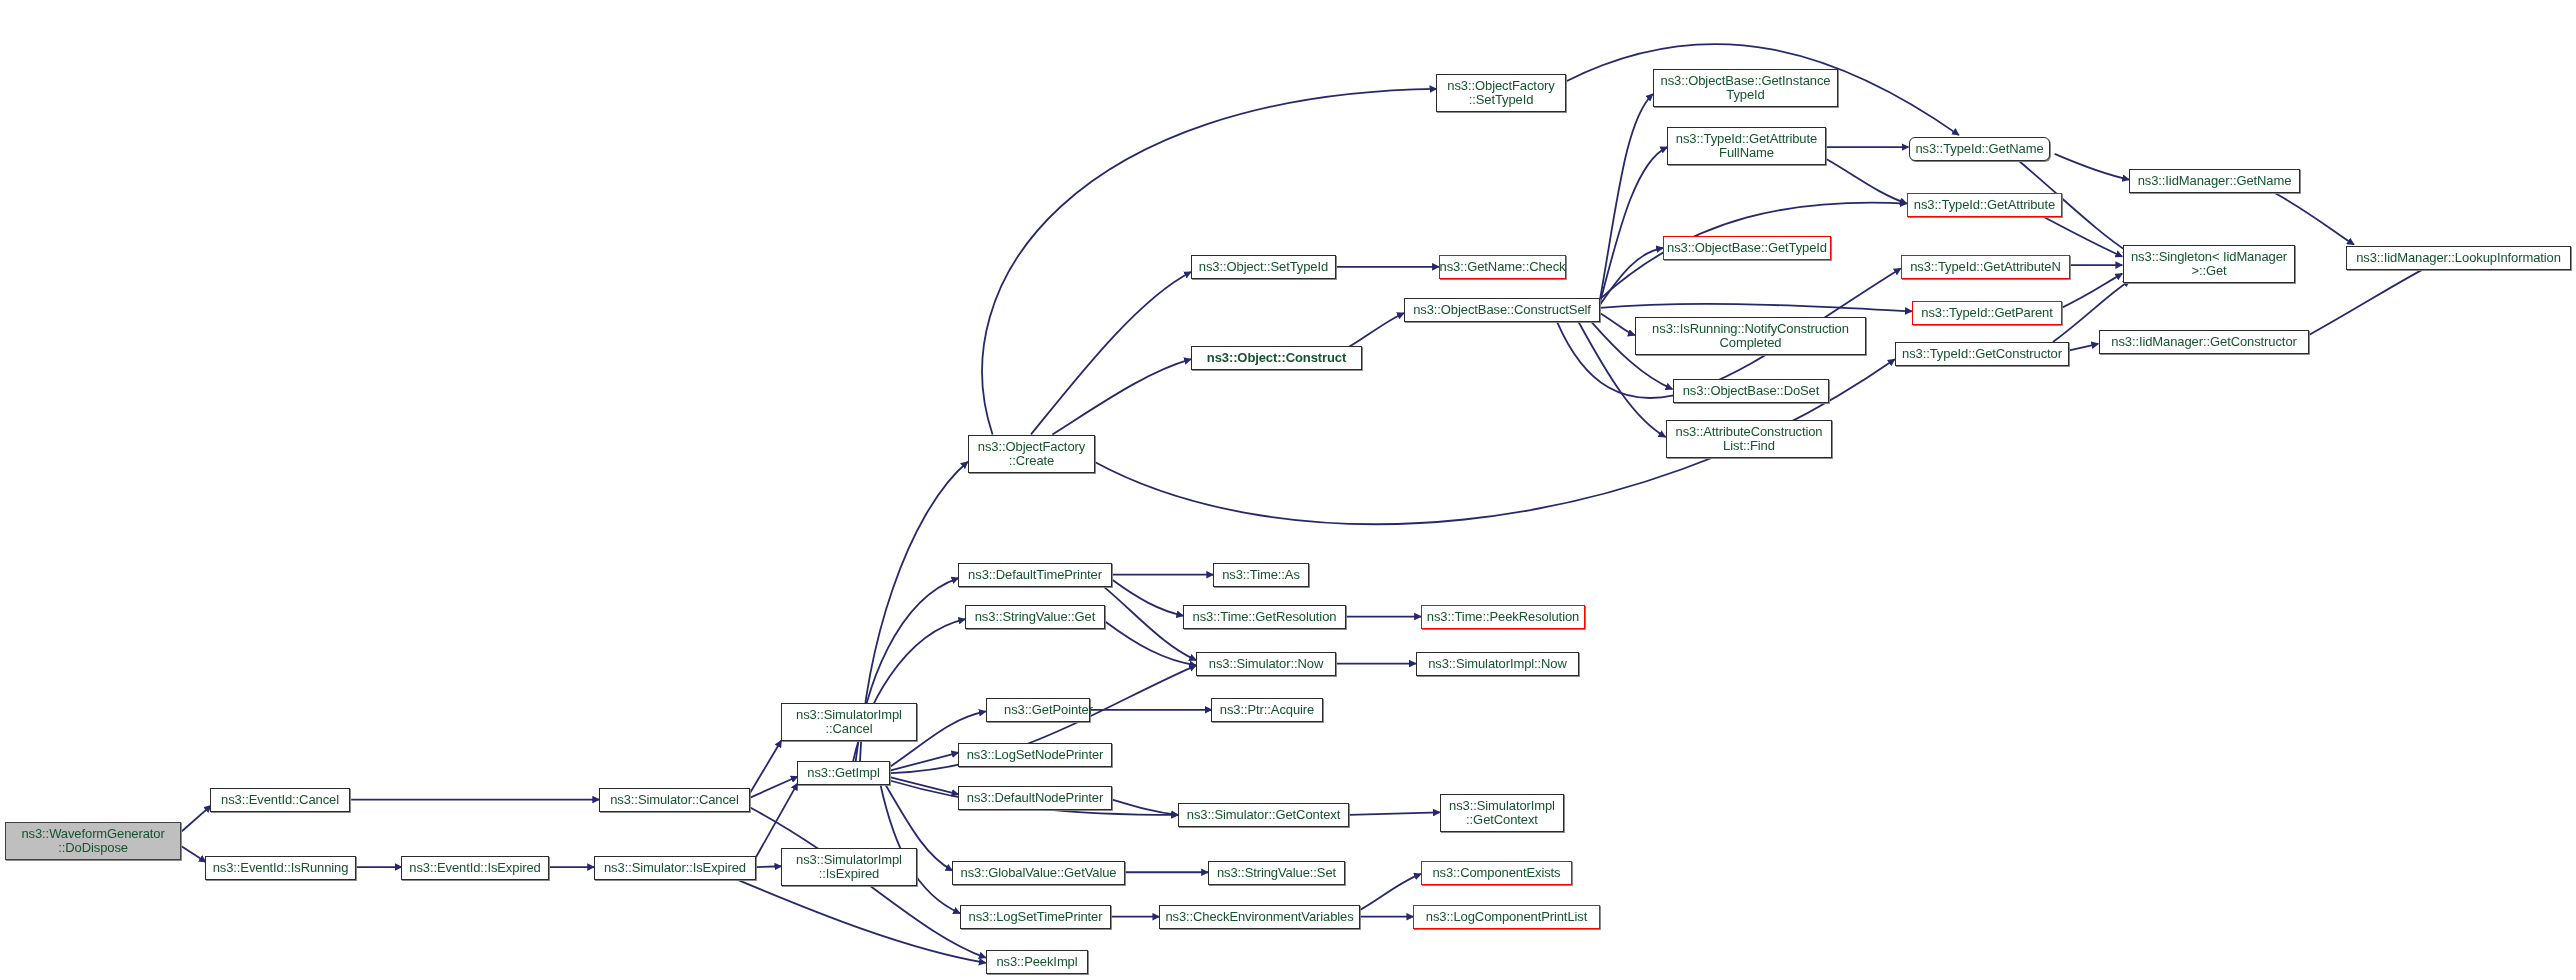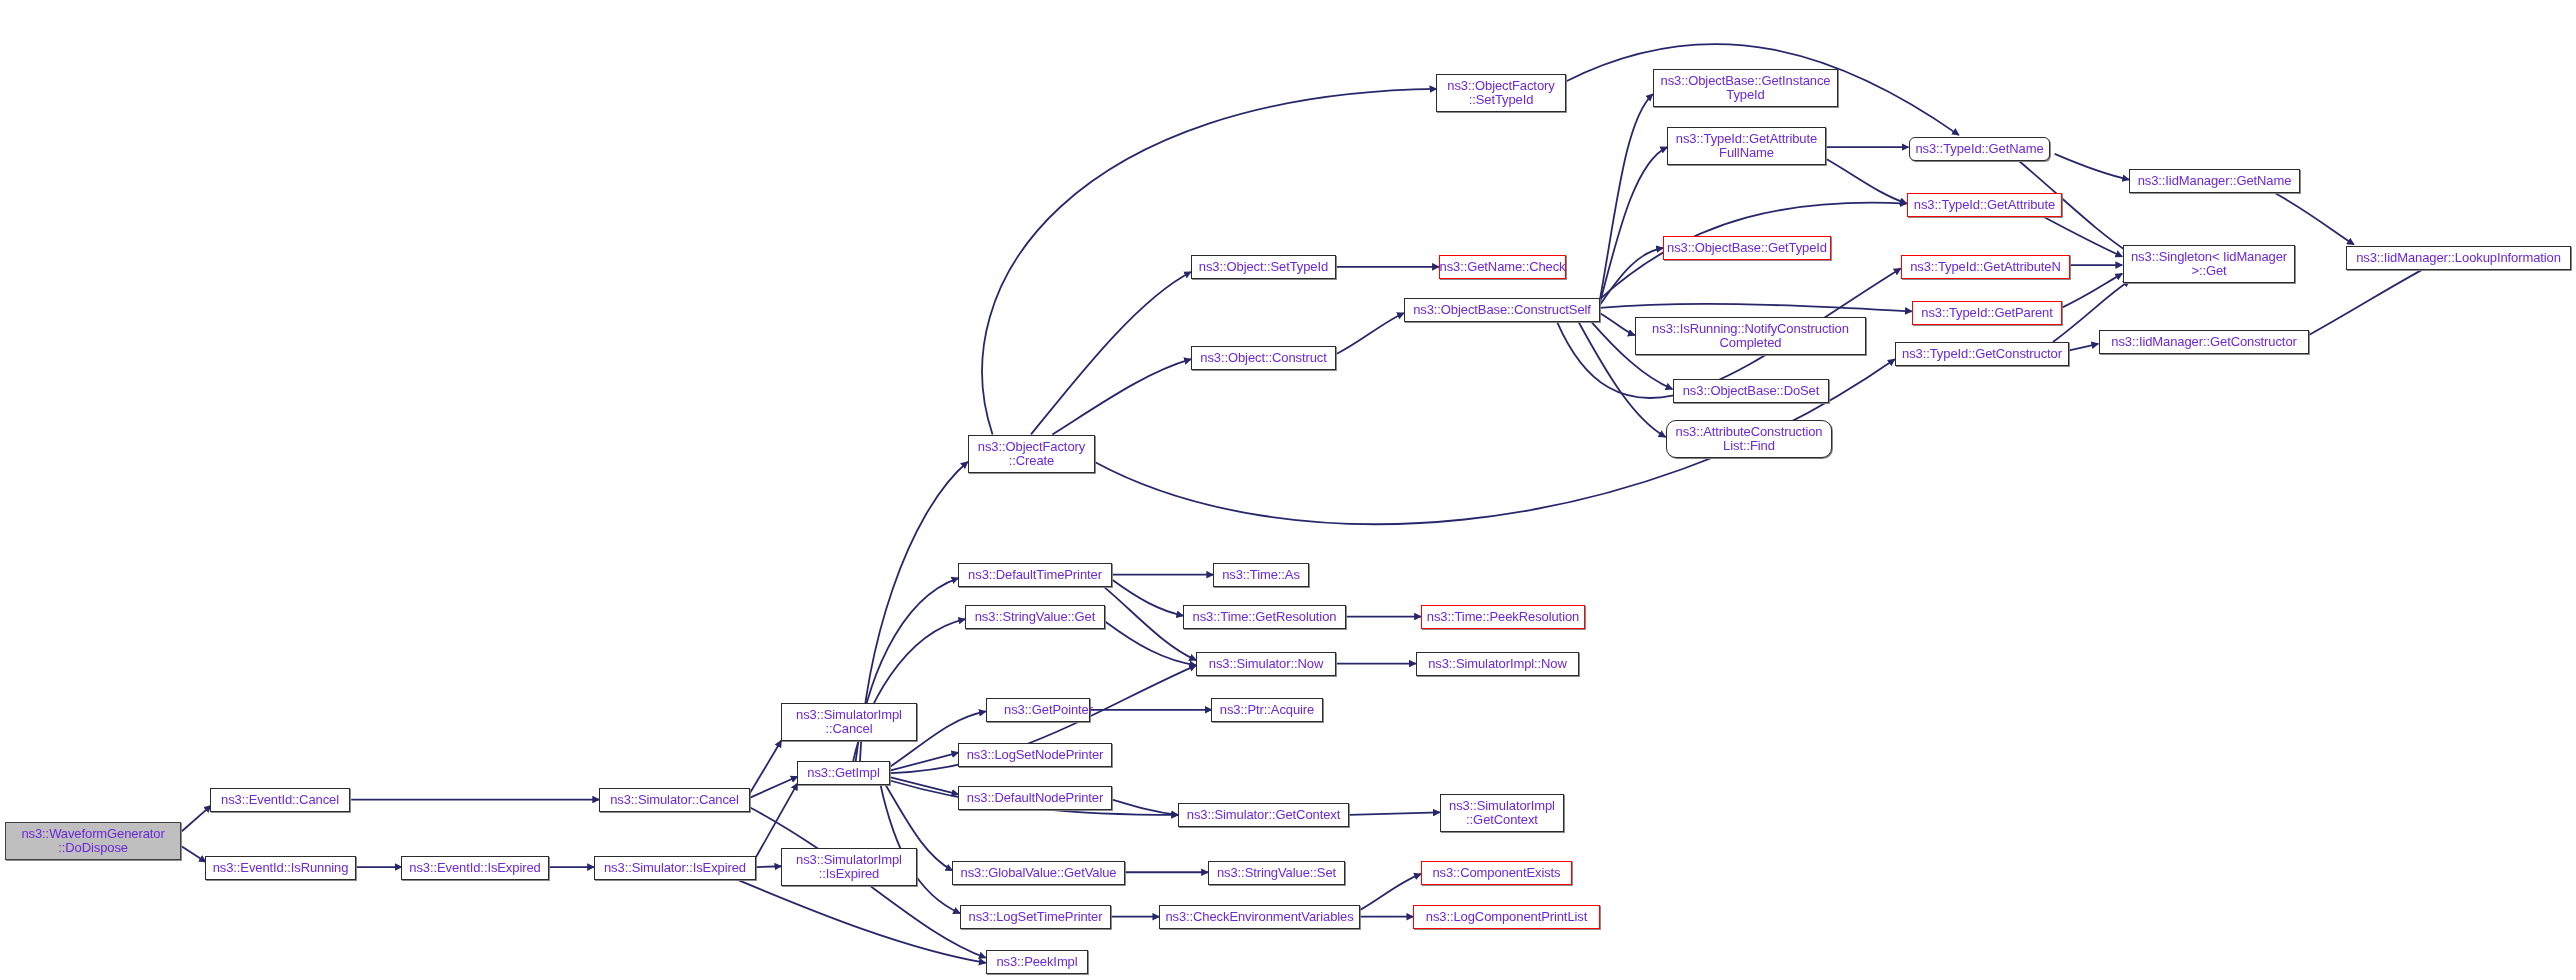--- a/index.html
+++ b/index.html
@@ -10,21 +10,21 @@
     background:#ffffff;
     font-family:"Liberation Sans","DejaVu Sans",sans-serif;
     overflow:hidden;
   }
   #edges{position:absolute;left:0;top:0;width:2576px;height:980px;pointer-events:none;}
   .node{
     position:absolute;
     box-sizing:border-box;
     border:0.9px solid #2b2b2b;
     background:#ffffff;
-    color:#6d28d9;
+    color:#14532d;
     font-size:13px;
     line-height:14.5px;
     display:flex;
     align-items:center;
     justify-content:center;
     text-align:center;
     white-space:pre-line;
     letter-spacing:-0.1px;
     box-shadow:0.9px 0.9px 0 0 #808080;
   }
@@ -192,34 +192,34 @@
       <div class="node" style="left: 1178px; top: 803px; width: 171px; height: 24px;">ns3::Simulator::GetContext</div>
       <div class="node" style="left: 1208px; top: 861px; width: 137px; height: 24px;">ns3::StringValue::Set</div>
       <div class="node" style="left: 1159px; top: 905px; width: 201px; height: 24px;">ns3::CheckEnvironmentVariables</div>
       <div class="node red" style="left: 1421px; top: 605px; width: 164px; height: 24px;">ns3::Time::PeekResolution</div>
       <div class="node" style="left: 1416px; top: 652px; width: 163px; height: 24px;">ns3::SimulatorImpl::Now</div>
       <div class="node" style="left: 1440px; top: 794px; width: 124px; height: 38px;">ns3::SimulatorImpl
 ::GetContext</div>
       <div class="node red" style="left: 1421px; top: 861px; width: 151px; height: 24px;">ns3::ComponentExists</div>
       <div class="node red" style="left: 1413px; top: 905px; width: 187px; height: 24px;">ns3::LogComponentPrintList</div>
       <div class="node" style="left: 1191px; top: 255px; width: 145px; height: 24px;">ns3::Object::SetTypeId</div>
-      <div class="node" style="left: 1191px; top: 346px; width: 145px; height: 24px;">ns3::Object::Construct</div>
+      <div class="node" style="left: 1191px; top: 346px; width: 171px; height: 24px; font-weight: bold;">ns3::Object::Construct</div>
       <div class="node" style="left: 1436px; top: 74px; width: 130px; height: 38px;">ns3::ObjectFactory
 ::SetTypeId</div>
       <div class="node red" style="left: 1439px; top: 255px; width: 127px; height: 24px;">ns3::GetName::Check</div>
       <div class="node" style="left: 1404px; top: 298px; width: 196px; height: 24px;">ns3::ObjectBase::ConstructSelf</div>
       <div class="node" style="left: 1653px; top: 69px; width: 185px; height: 38px;">ns3::ObjectBase::GetInstance
 TypeId</div>
       <div class="node" style="left: 1667px; top: 127px; width: 159px; height: 38px;">ns3::TypeId::GetAttribute
 FullName</div>
       <div class="node red" style="left: 1663px; top: 236px; width: 168px; height: 24px;">ns3::ObjectBase::GetTypeId</div>
       <div class="node" style="left: 1635px; top: 317px; width: 231px; height: 38px;">ns3::IsRunning::NotifyConstruction
 Completed</div>
       <div class="node" style="left: 1673px; top: 379px; width: 156px; height: 24px;">ns3::ObjectBase::DoSet</div>
-      <div class="node" style="left: 1666px; top: 420px; width: 166px; height: 38px; border-radius: 10px;">ns3::AttributeConstruction
+      <div class="node" style="left: 1666px; top: 420px; width: 166px; height: 38px;">ns3::AttributeConstruction
 List::Find</div>
       <div class="node" style="left: 1909px; top: 137px; width: 141px; height: 24px; border-radius: 6px;">ns3::TypeId::GetName</div>
       <div class="node red" style="left: 1907px; top: 193px; width: 155px; height: 24px;">ns3::TypeId::GetAttribute</div>
       <div class="node red" style="left: 1901px; top: 255px; width: 169px; height: 24px;">ns3::TypeId::GetAttributeN</div>
       <div class="node red" style="left: 1912px; top: 301px; width: 150px; height: 24px;">ns3::TypeId::GetParent</div>
       <div class="node" style="left: 1895px; top: 342px; width: 174px; height: 24px;">ns3::TypeId::GetConstructor</div>
       <div class="node" style="left: 2129px; top: 169px; width: 171px; height: 24px;">ns3::IidManager::GetName</div>
       <div class="node" style="left: 2123px; top: 245px; width: 172px; height: 38px;">ns3::Singleton&lt; IidManager
 &gt;::Get</div>
       <div class="node" style="left: 2099px; top: 330px; width: 210px; height: 24px;">ns3::IidManager::GetConstructor</div>

